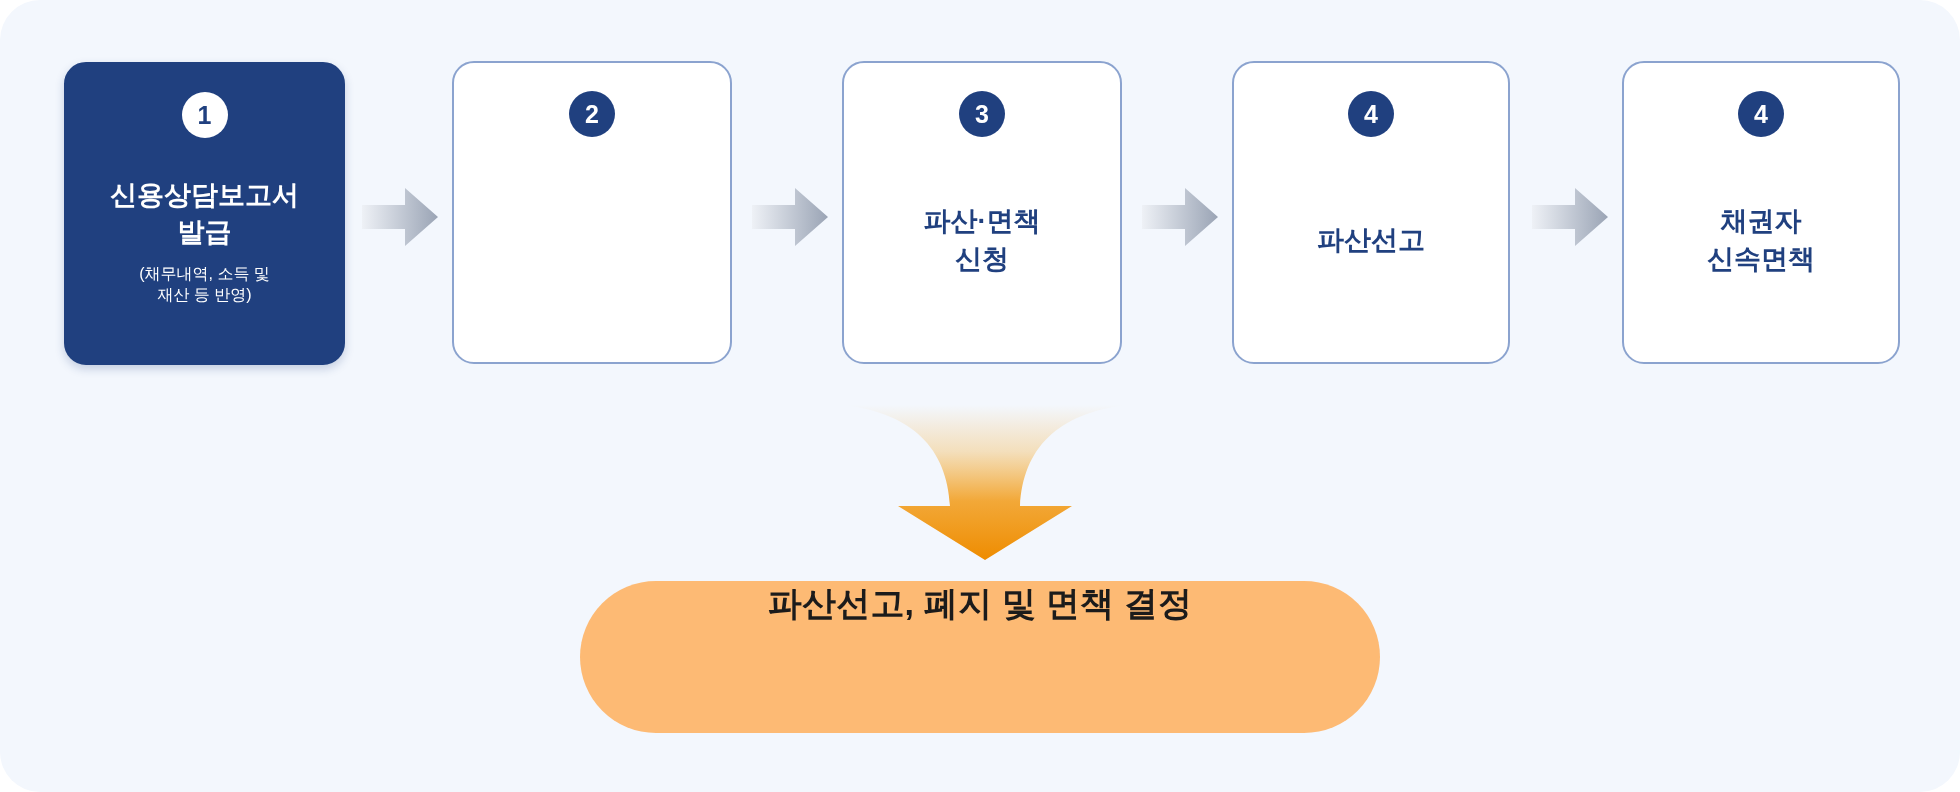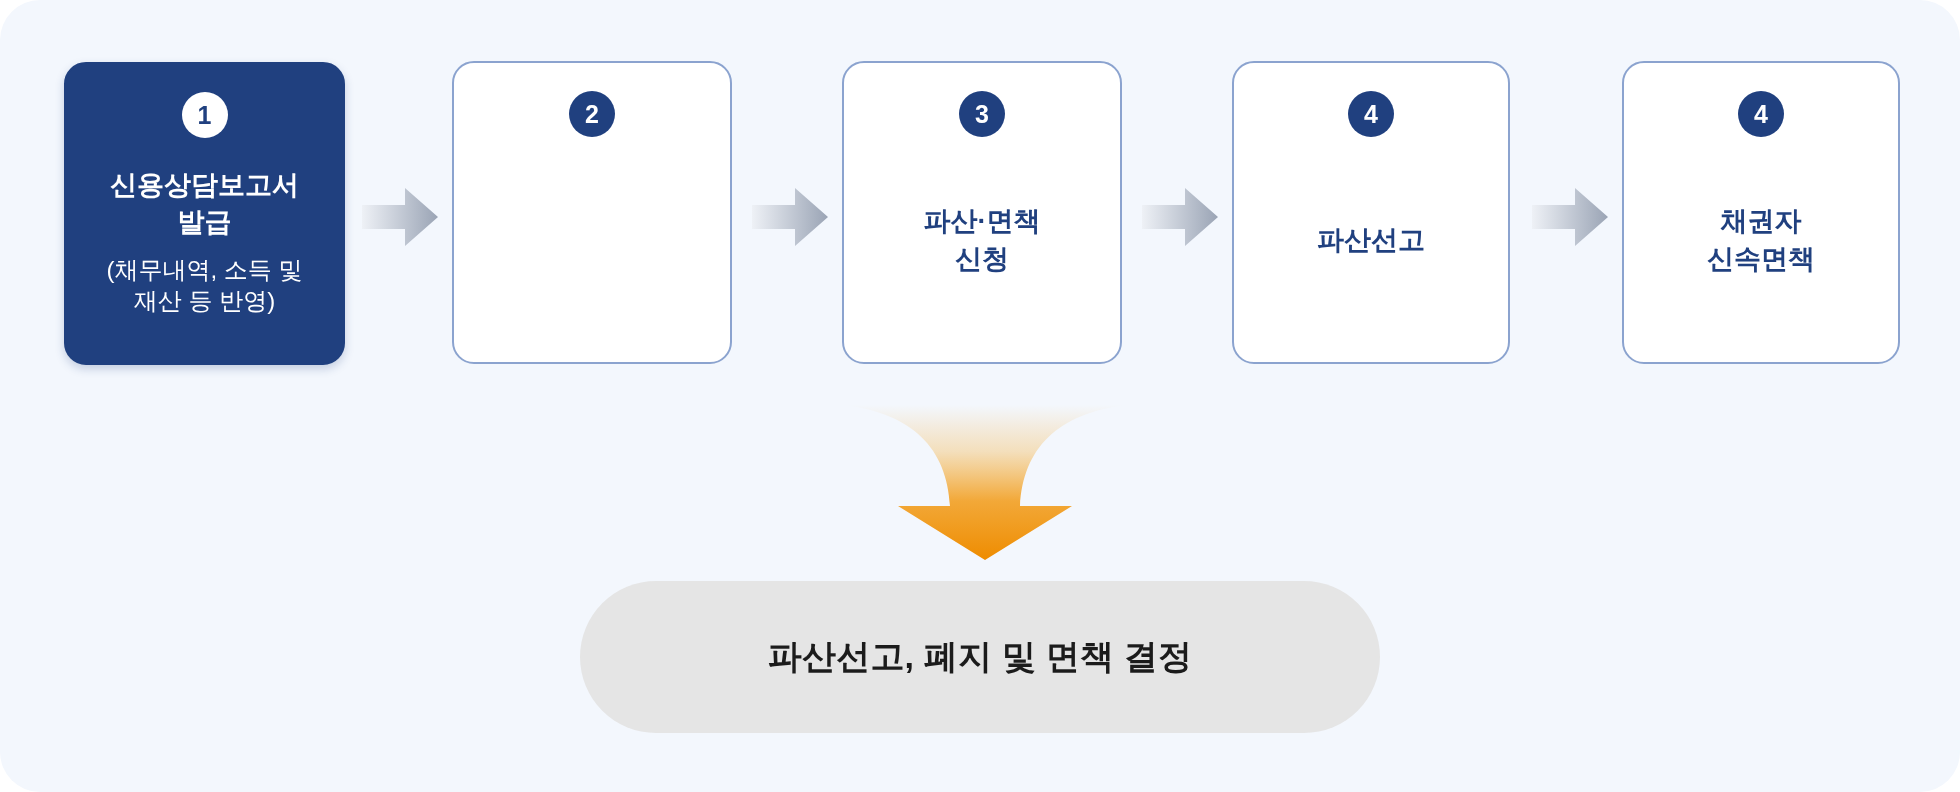--- a/index.html
+++ b/index.html
@@ -79,21 +79,21 @@
     line-height: 1.38;
     text-align: center;
     white-space: pre-line;
   }
   .step-card.primary .card-title {
     color: #ffffff;
   }
 
   .card-note {
     color: #ffffff;
-    font-size: 24px;
+    font-size: 16px;
     font-weight: normal;
     line-height: 1.3;
     text-align: center;
     white-space: pre-line;
     margin-top: 13px;
   }
 
   
   .arrow-h {
     position: absolute;
@@ -114,23 +114,23 @@
   .funnel svg { display: block; width: 100%; height: 100%; }
 
   
   .result-pill {
     position: absolute;
     left: 580px;
     top: 581px;
     width: 800px;
     height: 152px;
     border-radius: 76px;
-    background: #e5e5e5;
+    background: #fdba74;
     display: flex;
-    align-items: center;
+    align-items: flex-start;
     justify-content: center;
   }
   .result-label {
     color: #1b1b1b;
     font-size: 34px;
     font-weight: bold;
     letter-spacing: 0.2px;
   }
 </style>
 </head>

